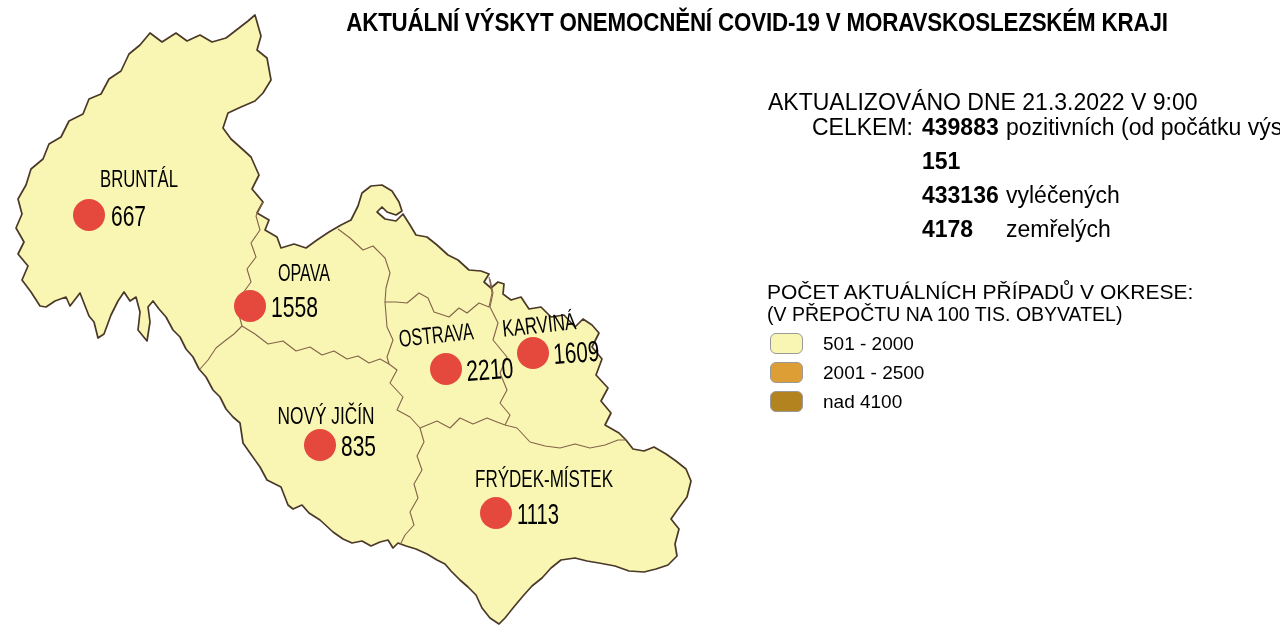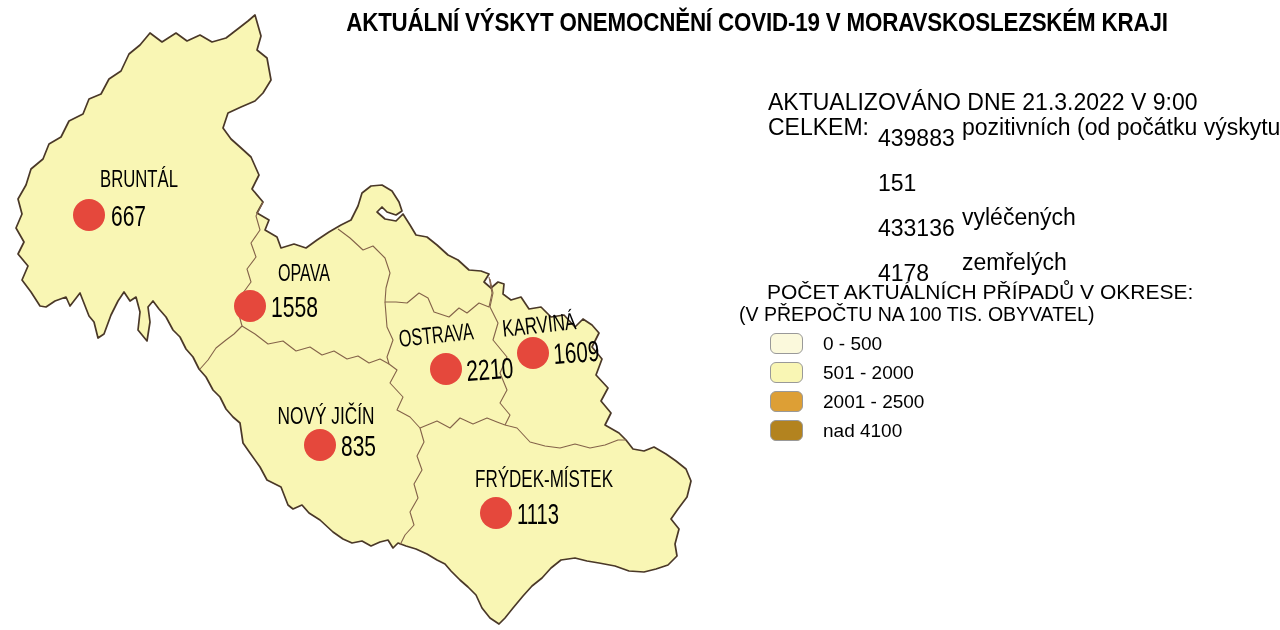--- a/index.html
+++ b/index.html
@@ -15,24 +15,24 @@
   }
   #map-svg{position:absolute;left:0;top:0;}
   .region-shape{fill:var(--map-fill);stroke:var(--map-border);stroke-width:1.7;stroke-linejoin:round;}
   .district-line{fill:none;stroke:var(--district-border);stroke-width:1.1;stroke-linejoin:round;}
   .bubble{fill:var(--marker-color);}
   .district-label{font-size:24px;fill:#000;text-anchor:middle;}
   .district-value{font-size:29px;fill:#000;text-anchor:start;}
   .updated-line{position:absolute;left:768px;top:57px;font-size:23px;white-space:nowrap;margin-top:32px;}
   .totals{position:absolute;left:768px;top:110px;font-size:23px;line-height:34px;white-space:nowrap;}
   .totals-row{display:flex;}
-  .totals-label{width:110px;}
-  .totals-value{font-weight:normal;min-width:84px;margin-top:11px;}
+  .totals-label{width:110px;margin-left:44px;}
+  .totals-value{font-weight:bold;min-width:84px;}
   .legend-title{position:absolute;left:767px;top:280px;font-size:21px;white-space:nowrap;}
-  .legend-subtitle{position:absolute;left:739px;top:303px;font-size:19.5px;white-space:nowrap;}
+  .legend-subtitle{position:absolute;left:767px;top:303px;font-size:19.5px;white-space:nowrap;}
   .legend{position:absolute;left:770px;top:329px;}
   .legend-row{display:flex;align-items:center;height:29px;}
   .legend-swatch{width:33px;height:21px;border:1px solid #999;border-radius:6px;box-sizing:border-box;}
   .legend-label{margin-left:20px;font-size:19px;}
 </style>
 </head>
 <body style="--map-fill: #F9F6B4; --map-border: #4A3828; --district-border: #84634A; --marker-color: #E5483C;">
 
 <div class="page-title">AKTUÁLNÍ VÝSKYT ONEMOCNĚNÍ COVID-19 V MORAVSKOSLEZSKÉM KRAJI</div>
 
@@ -121,24 +121,20 @@
     <span class="totals-value">4178</span>
     <span class="totals-text">zemřelých</span>
   </div>
 </div>
 
 <div class="legend-title">POČET AKTUÁLNÍCH PŘÍPADŮ V OKRESE:</div>
 <div class="legend-subtitle">(V PŘEPOČTU NA 100 TIS. OBYVATEL)</div>
 
 <div class="legend">
   <div class="legend-row">
-    <span class="legend-swatch" style="background: rgb(251, 249, 220);"></span>
-    <span class="legend-label">0 - 500</span>
-  </div>
-  <div class="legend-row">
     <span class="legend-swatch" style="background: rgb(249, 246, 180);"></span>
     <span class="legend-label">501 - 2000</span>
   </div>
   <div class="legend-row">
     <span class="legend-swatch" style="background: rgb(221, 159, 53);"></span>
     <span class="legend-label">2001 - 2500</span>
   </div>
   <div class="legend-row">
     <span class="legend-swatch" style="background: rgb(179, 131, 31);"></span>
     <span class="legend-label">nad 4100</span>

